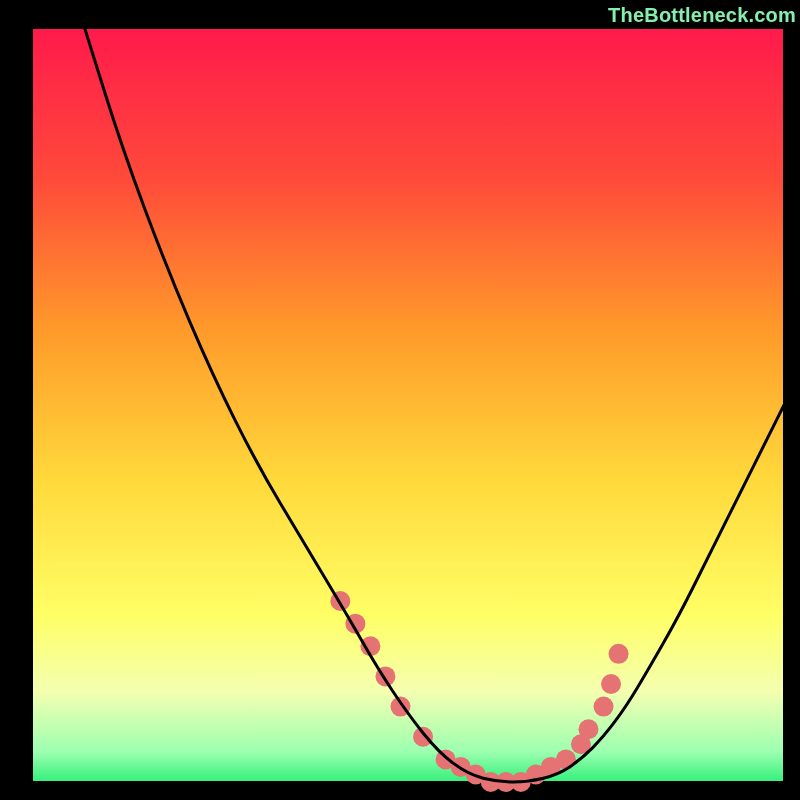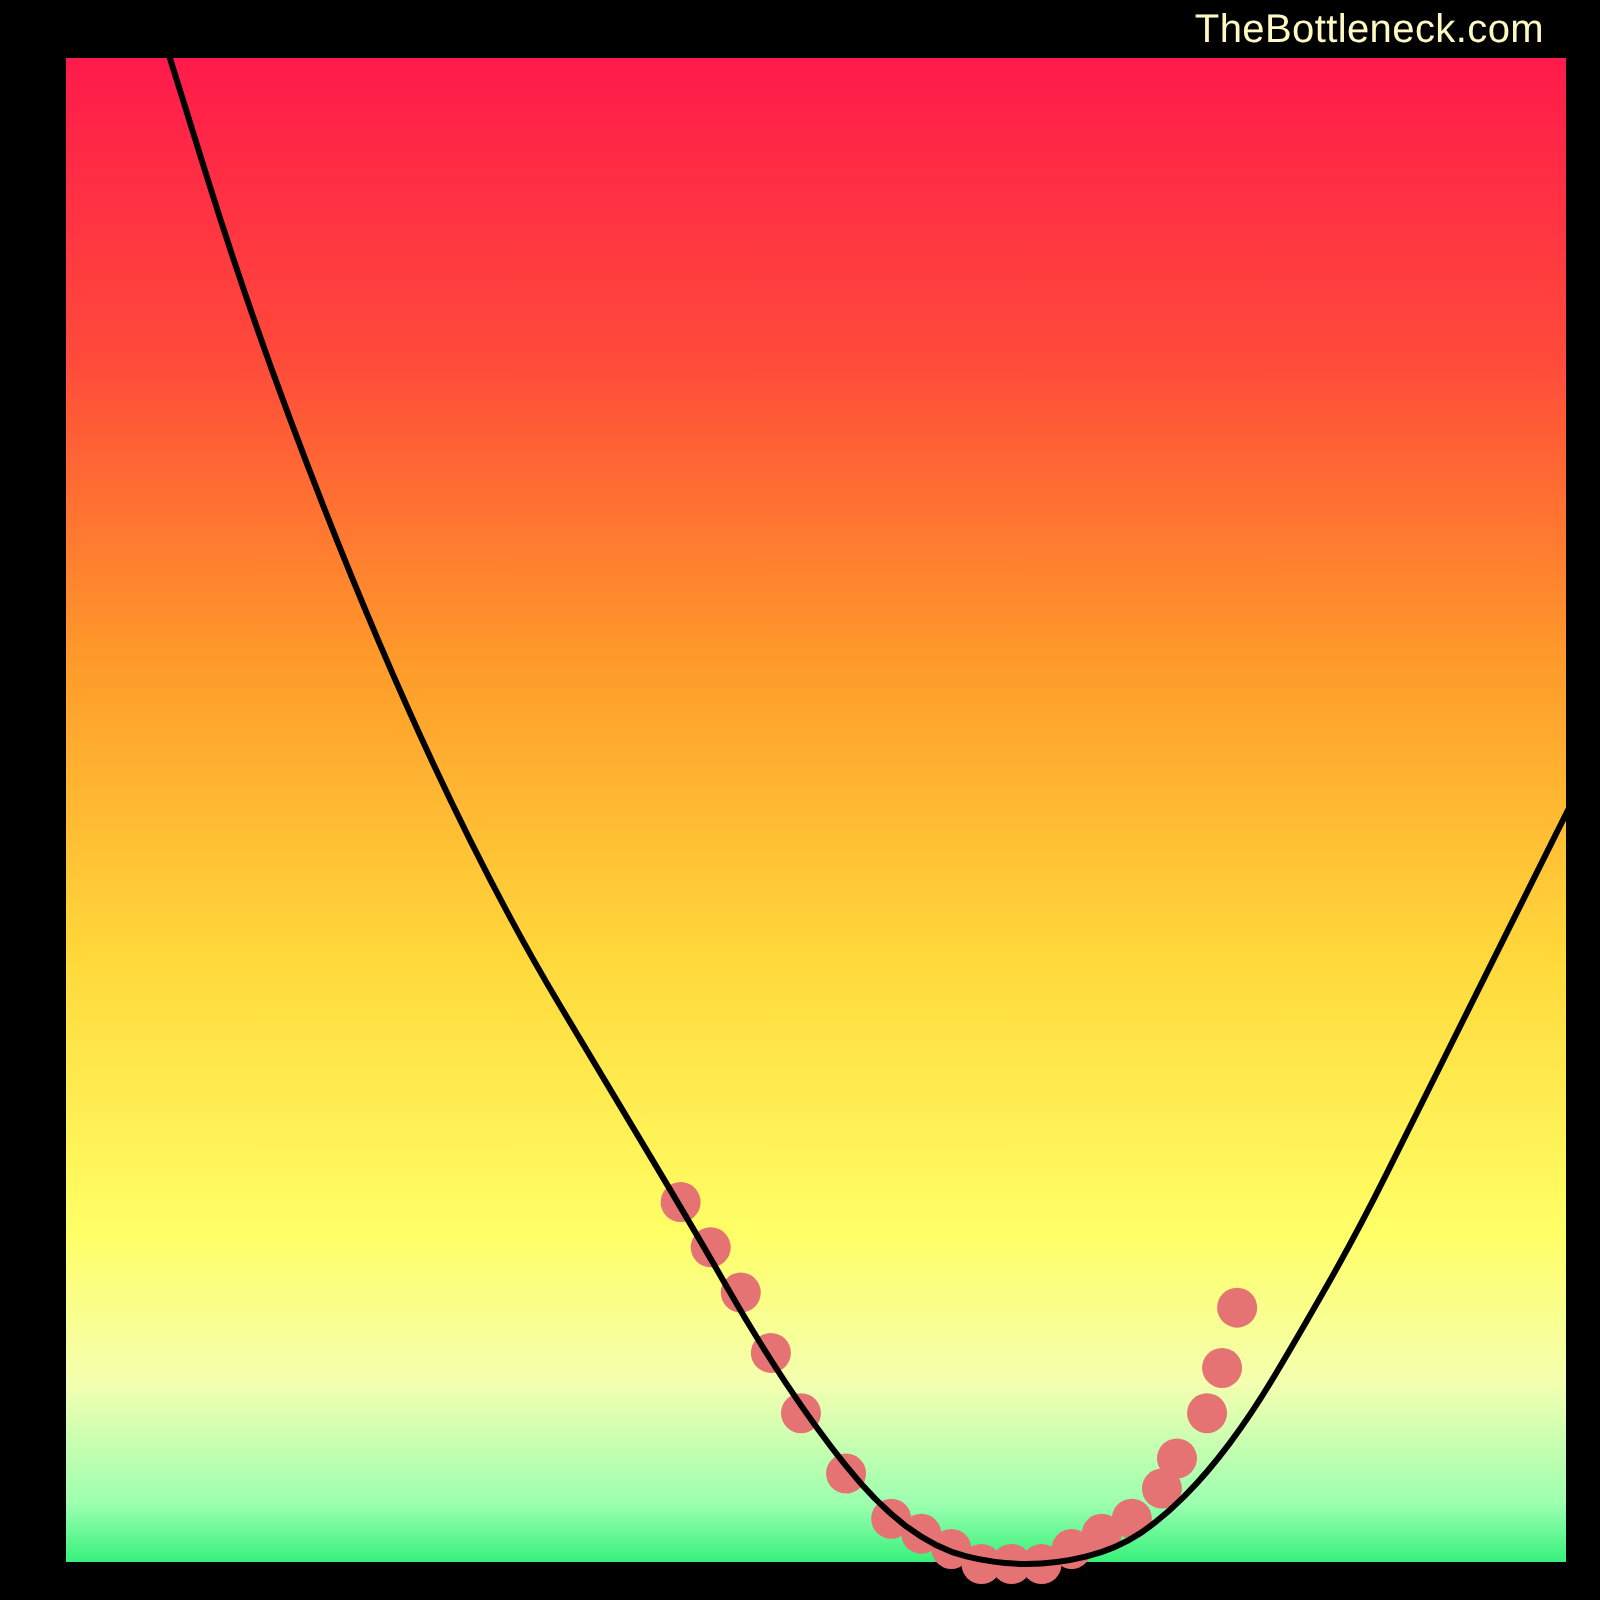--- a/index.html
+++ b/index.html
@@ -18,24 +18,24 @@
     top: 0;
     width: 800px;
     height: 800px;
   }
   svg {
     display: block;
   }
   .watermark {
     position: absolute;
     top: 4px;
-    right: 28px;
-    color: #fef9c3;
+    right: 4px;
+    color: #86efac;
     font-size: 20px;
-    font-weight: 400;
+    font-weight: 700;
     letter-spacing: 0.2px;
     user-select: none;
   }
 </style>
 </head>
 <body>
 
 <div class="chart-wrap">
   <svg width="800" height="800" viewBox="0 0 800 800">
     <defs>

